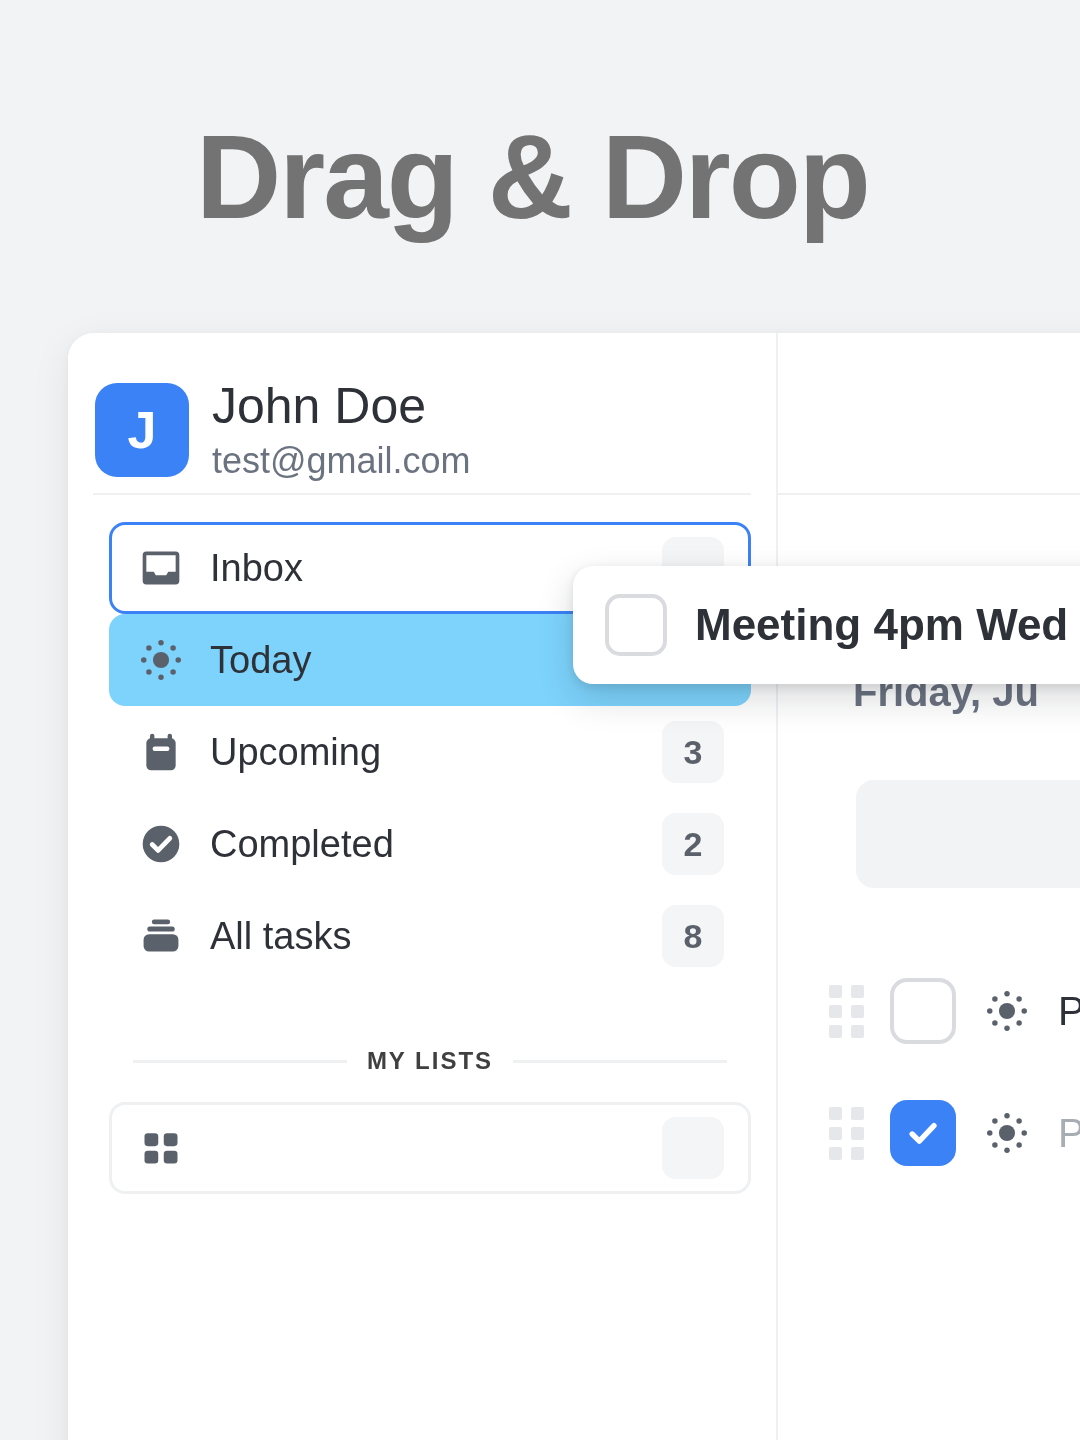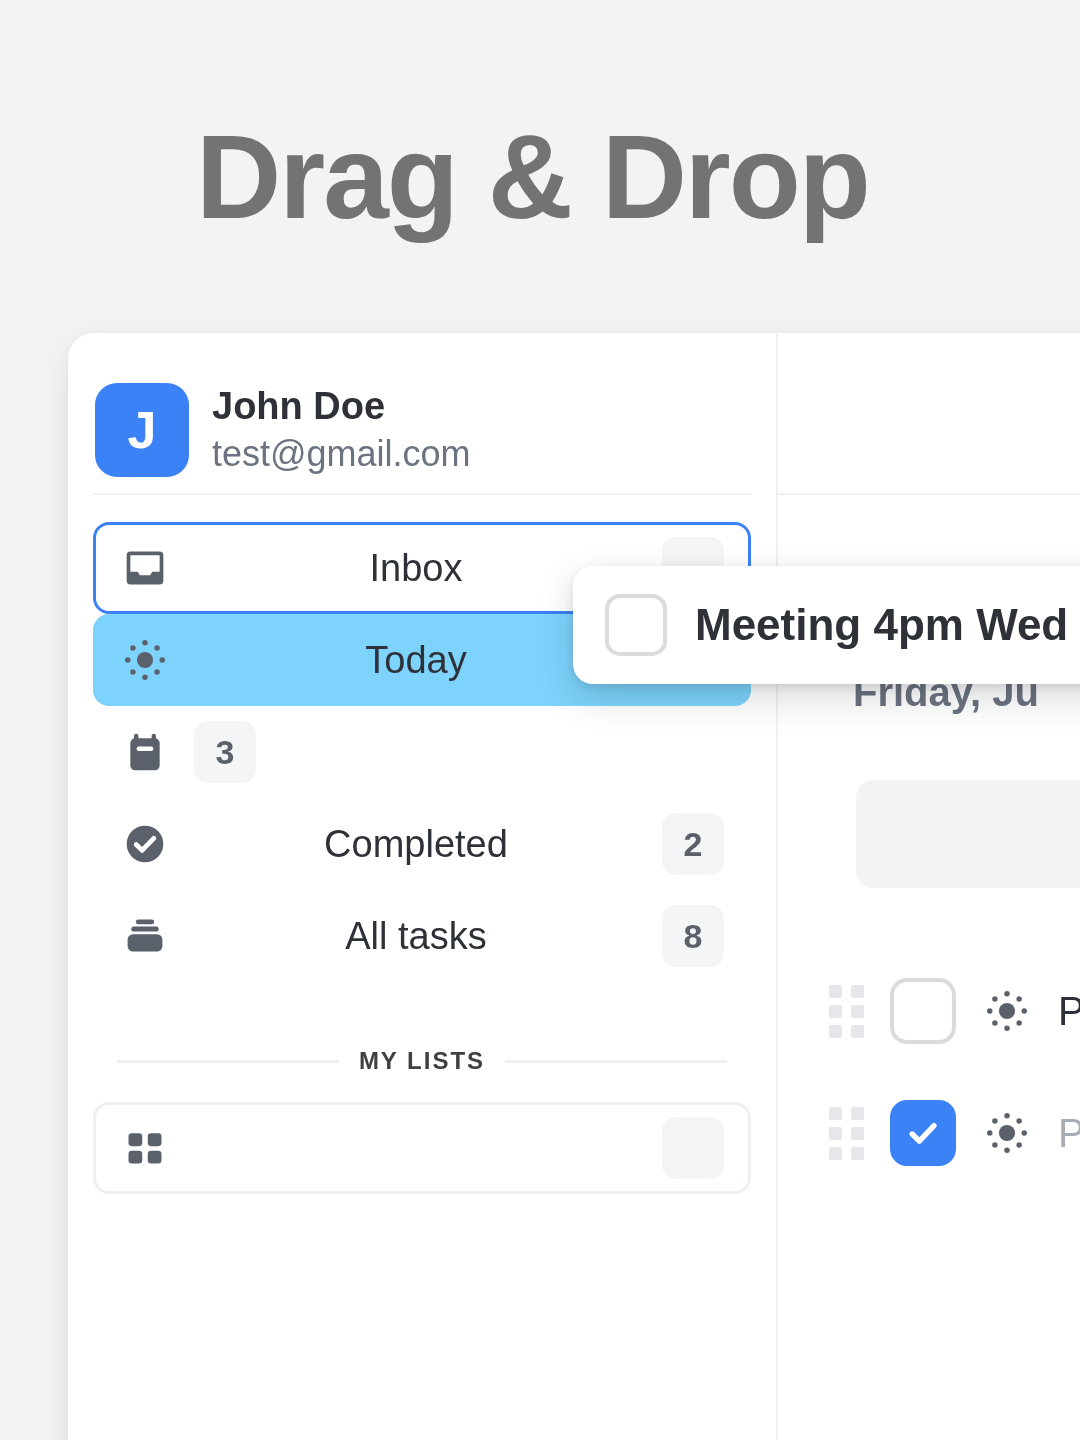--- a/index.html
+++ b/index.html
@@ -72,41 +72,41 @@
     font-size: 52px;
     font-weight: 600;
     display: flex;
     align-items: center;
     justify-content: center;
     line-height: 1;
   }
 
   .profile-text { display: flex; flex-direction: column; gap: 4px; }
   .profile-name {
-    font-size: 38px;
-    font-weight: 700;
+    font-size: 50px;
+    font-weight: 400;
     color: #2e3238;
     line-height: 1.15;
     white-space: nowrap;
   }
   .profile-email {
     font-size: 36px;
     font-weight: 400;
     color: #6b7280;
     line-height: 1.15;
     white-space: nowrap;
   }
 
   .sidebar-divider {
     height: 2px;
     background: #eef0f2;
     margin: 0 25px;
   }
 
-  .nav { padding: 27px 25px 0 25px; text-align: center; }
+  .nav { padding: 27px 25px 0 41px; }
 
   .nav-item {
     position: relative;
     display: flex;
     align-items: center;
     gap: 24px;
     height: 92px;
     padding: 0 24px;
     border-radius: 16px;
     border: 3px solid transparent;
@@ -338,20 +338,21 @@
 
       <div class="nav-item">
         <span class="icon-wrap">
           <svg width="44" height="44" viewBox="0 0 24 24" fill="currentColor">
             <rect x="6" y="2" width="2.4" height="4" rx="1.2"></rect>
             <rect x="15.6" y="2" width="2.4" height="4" rx="1.2"></rect>
             <rect x="4" y="4.5" width="16" height="17.5" rx="2.6"></rect>
             <rect x="7.4" y="9" width="9.2" height="2.4" rx="1.2" fill="#ffffff"></rect>
           </svg>
         </span>
+        <span class="nav-label">Upcoming</span>
         <span class="nav-badge">3</span>
       </div>
 
       <div class="nav-item">
         <span class="icon-wrap">
           <svg width="44" height="44" viewBox="0 0 24 24" fill="currentColor">
             <circle cx="12" cy="12" r="10"></circle>
             <path d="M7.2 12.3l3.2 3.2 6.4-6.6" stroke="#ffffff" stroke-width="2.6" fill="none" stroke-linecap="round" stroke-linejoin="round"></path>
           </svg>
         </span>

